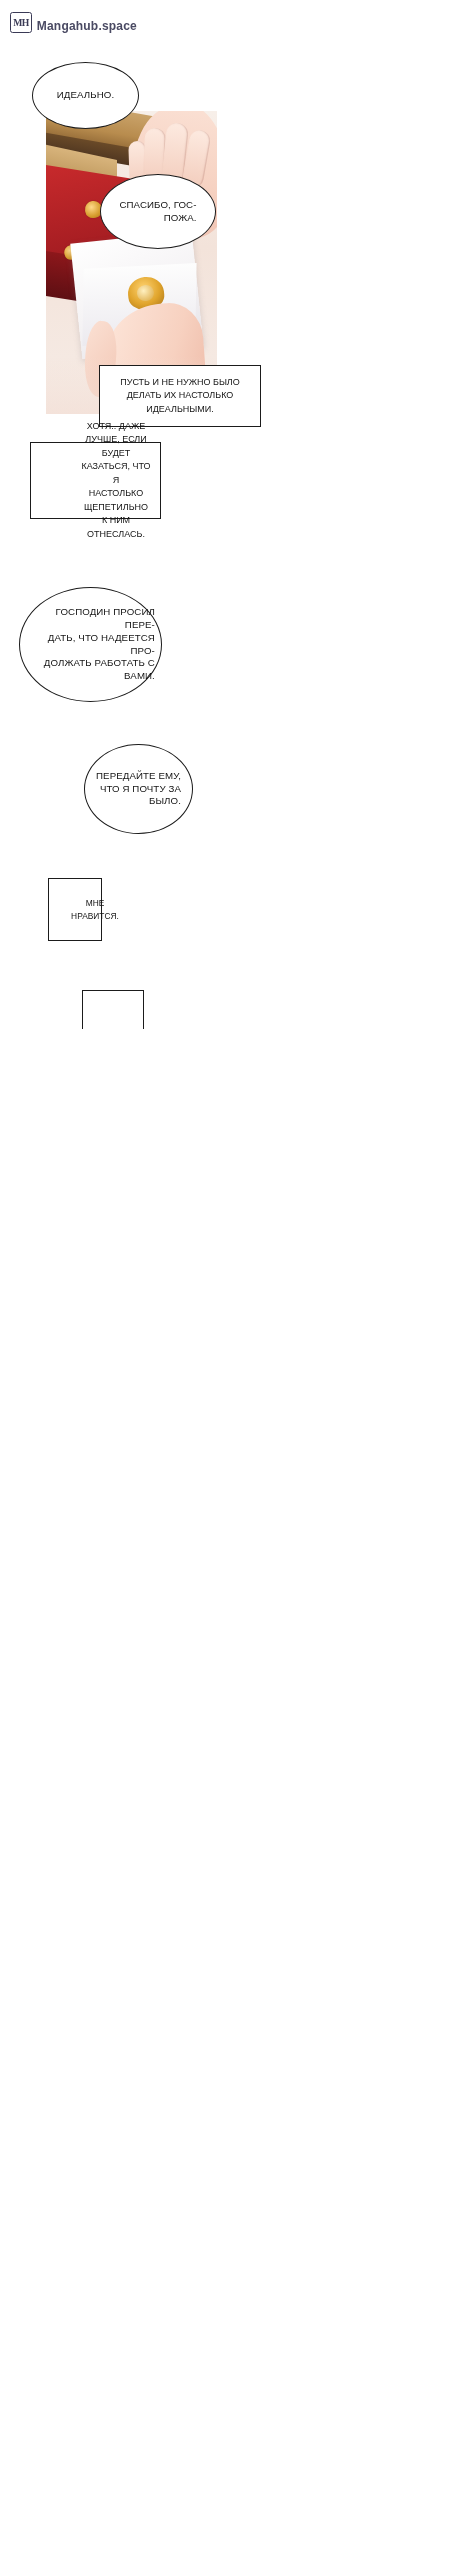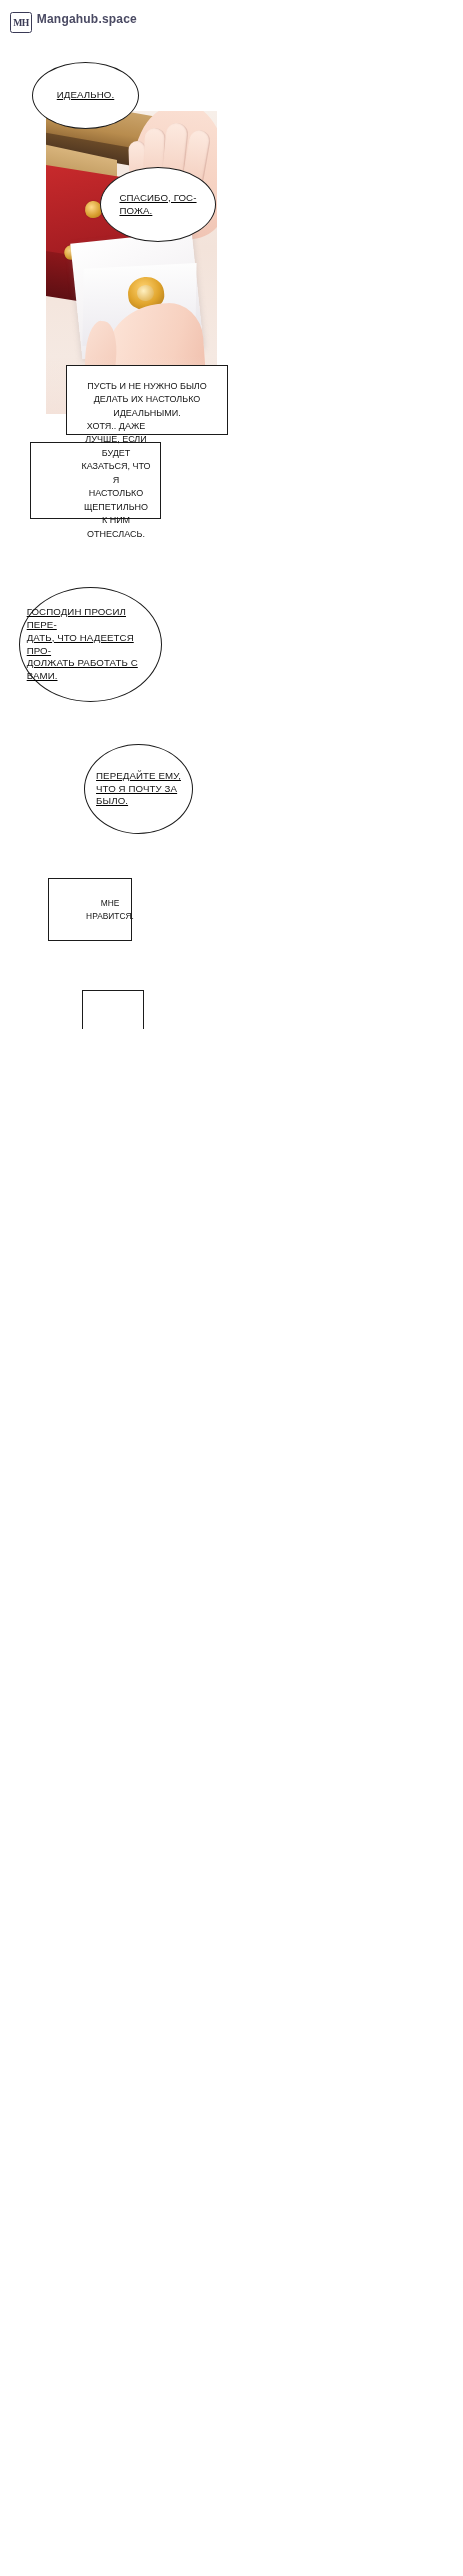--- a/index.html
+++ b/index.html
@@ -14,21 +14,21 @@
     font-family: "Liberation Sans", sans-serif;
     overflow: hidden;
   }
 
   
   .watermark {
     position: absolute;
     top: 11.6px;
     left: 10.3px;
     display: flex;
-    align-items: flex-start;
+    align-items: flex-end;
     gap: 5.2px;
   }
   .wm-logo {
     width: 19.3px;
     height: 19.3px;
     border: 1.3px solid #3a3a55;
     border-radius: 2.6px;
     color: #3a3a55;
     font-size: 9.7px;
     font-weight: bold;
@@ -211,23 +211,22 @@
 
   
   .bubble-oval {
     position: absolute;
     background: #ffffff;
     border: 1.3px solid #1b1b1b;
     border-radius: 50%;
     display: flex;
     align-items: center;
     justify-content: center;
-    text-align: left;
+    text-align: right;
     box-sizing: border-box;
-    text-decoration: underline;
   }
   .bubble-rect {
     position: absolute;
     background: #ffffff;
     border: 1.3px solid #1b1b1b;
     display: flex;
     align-items: center;
     justify-content: center;
     text-align: center;
     box-sizing: border-box;
@@ -277,26 +276,26 @@
   <div class="cloth-emblem"></div>
   <div class="arm"></div>
   <div class="thumb"></div>
   <div class="shadow-soft"></div>
 </div>
 
 <div class="bubble-oval" style="left:32px; top:62px; width:107px; height:67px;">
   <div class="bubble-text">ИДЕАЛЬНО.</div>
 </div>
 
-<div class="bubble-oval" style="left:100px; top:167px; width:116px; height:75px;">
+<div class="bubble-oval" style="left:100px; top:174px; width:116px; height:75px;">
   <div class="bubble-text">СПАСИБО, ГОС-
 ПОЖА.</div>
 </div>
 
-<div class="bubble-rect" style="left:66px; top:365px; width:162px; height:70px;">
+<div class="bubble-rect" style="left:99px; top:365px; width:162px; height:62px;">
   <div class="rect-text">ПУСТЬ И НЕ НУЖНО БЫЛО
 ДЕЛАТЬ ИХ НАСТОЛЬКО
 ИДЕАЛЬНЫМИ.</div>
 </div>
 
 <div class="bubble-rect" style="left:30px; top:442px; width:131px; height:77px;padding-left:41px;">
   <div class="rect-text">ХОТЯ.. ДАЖЕ ЛУЧШЕ, ЕСЛИ
 БУДЕТ КАЗАТЬСЯ, ЧТО Я
 НАСТОЛЬКО ЩЕПЕТИЛЬНО
 К НИМ ОТНЕСЛАСЬ.</div>
@@ -308,19 +307,19 @@
 ДОЛЖАТЬ РАБОТАТЬ С
 ВАМИ.</div>
 </div>
 
 <div class="bubble-oval" style="left:84px; top:744px; width:109px; height:90px;">
   <div class="bubble-text">ПЕРЕДАЙТЕ ЕМУ,
 ЧТО Я ПОЧТУ ЗА
 БЫЛО.</div>
 </div>
 
-<div class="bubble-rect" style="left:48px; top:878px; width:84px; height:63px;padding-left:40px;">
+<div class="bubble-rect" style="left:48px; top:878px; width:54px; height:63px;padding-left:40px;">
   <div class="rect-text" style="font-size:8.4px;">МНЕ НРАВИТСЯ.</div>
 </div>
 
 <div class="bubble-rect" style="left:82px; top:990px; width:62px; height:39px; border-bottom:none;">
 </div>
 
 
 </body></html>

